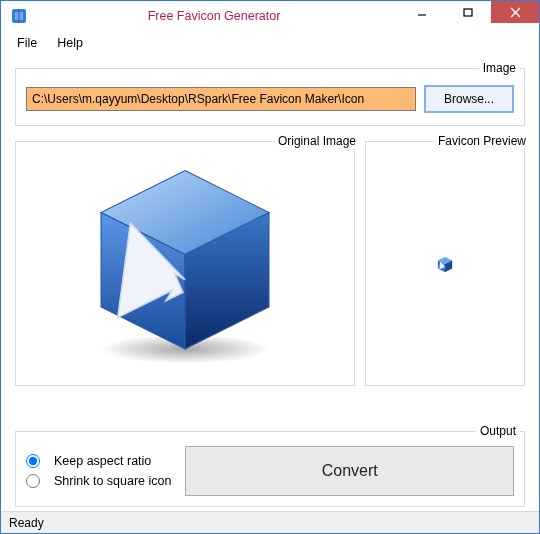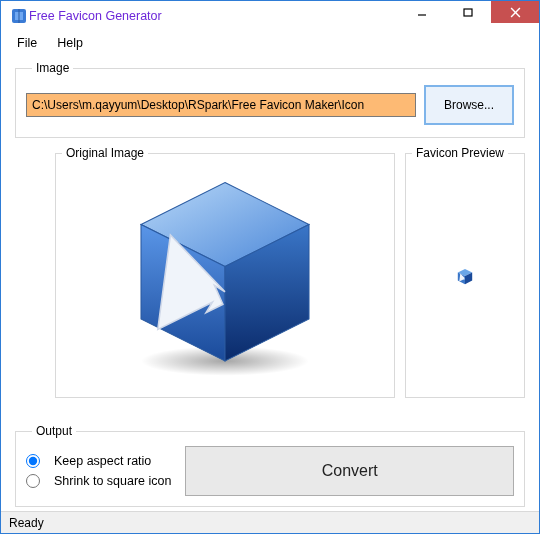--- a/index.html
+++ b/index.html
@@ -1,34 +1,34 @@
 <!DOCTYPE html>
 <html><head>
 <meta charset="utf-8">
 <style>
   * { box-sizing: border-box; margin: 0; padding: 0; font-family: "Segoe UI", Tahoma, sans-serif; }
   body { background: #fff; width: 540px; height: 534px; overflow: hidden; }
   .window { width: 540px; height: 534px; background: #fff; border: 1px solid #2e7cd6; display: flex; flex-direction: column; }
   .titlebar { height: 30px; background: #fff; display: flex; align-items: center; }
   .titlebar-icon { width: 20px; height: 20px; margin-left: 8px; display: flex; align-items: center; justify-content: center; }
-  .titlebar-title { flex: 1; font-size: 12.5px; color: #6d28d9; }
+  .titlebar-title { flex: 1; text-align: center; font-size: 12.5px; color: #be185d; }
   .win-buttons { display: flex; height: 22px; align-self: flex-start; }
   .win-btn { width: 46px; height: 22px; display: flex; align-items: center; justify-content: center; font-size: 13px; background: #fff; color: #000; }
   .win-btn.close { background: #c75050; color: #fff; width: 48px; }
   .menubar { height: 24px; display: flex; align-items: center; gap: 20px; padding: 0 16px; font-size: 12.5px; color: #000; }
   .menubar span { cursor: default; }
   .content { flex: 1; padding: 6px 14px 4px 14px; display: flex; flex-direction: column; gap: 8px; }
   fieldset { border: 1px solid #d9d9d9; border-radius: 0; padding: 0; position: relative; }
-  legend { font-size: 12px; color: #000; padding: 0 4px; margin-left: 6px; }
+  legend { font-size: 12px; color: #000; padding: 0 4px; margin-left: 6px; text-align: right; }
   .image-group { padding: 10px 10px 12px 10px; }
   .image-row { display: flex; gap: 8px; align-items: center; }
   .path-input { flex: 1; height: 24px; border: 1px solid #7a7a7a; font-size: 12px; padding: 0 5px; color: #000; background: #fdba74; }
-  .browse-btn { width: 90px; height: 40px; border: 2px solid #7eb4ea; background: #eaf2fb; font-size: 12px; color: #000; cursor: default; }
+  .browse-btn { width: 90px; height: 28px; border: 2px solid #7eb4ea; background: #eaf2fb; font-size: 12px; color: #000; cursor: default; }
   .preview-row { display: flex; gap: 10px; flex: 1; min-height: 0; }
-  .orig-group { flex: 0 0 340px; display: flex; align-items: center; justify-content: center; height: 252px; margin-left: 40px; }
+  .orig-group { flex: 0 0 340px; display: flex; align-items: center; justify-content: center; height: 252px; }
   .fav-group { flex: 1; display: flex; align-items: center; justify-content: center; height: 252px; }
   .output-group { padding: 8px 10px 10px 10px; }
   .output-row { display: flex; align-items: center; gap: 14px; }
   .radios { display: flex; flex-direction: column; gap: 6px; font-size: 12.5px; }
   .radios label { display: flex; align-items: center; gap: 14px; }
   .radios input { width: 14px; height: 14px; }
   .convert-btn { flex: 1; height: 50px; border: 1px solid #adadad; background: #e9e9e9; font-size: 16px; color: #222; cursor: default; }
   .statusbar { height: 22px; background: #f0f0f0; border-top: 1px solid #d9d9d9; display: flex; align-items: center; padding: 0 8px; font-size: 12px; color: #000; gap: 8px; }
   .statusbar .link { margin-left: auto; color: #0066cc; text-decoration: underline; cursor: default; }
 </style>

